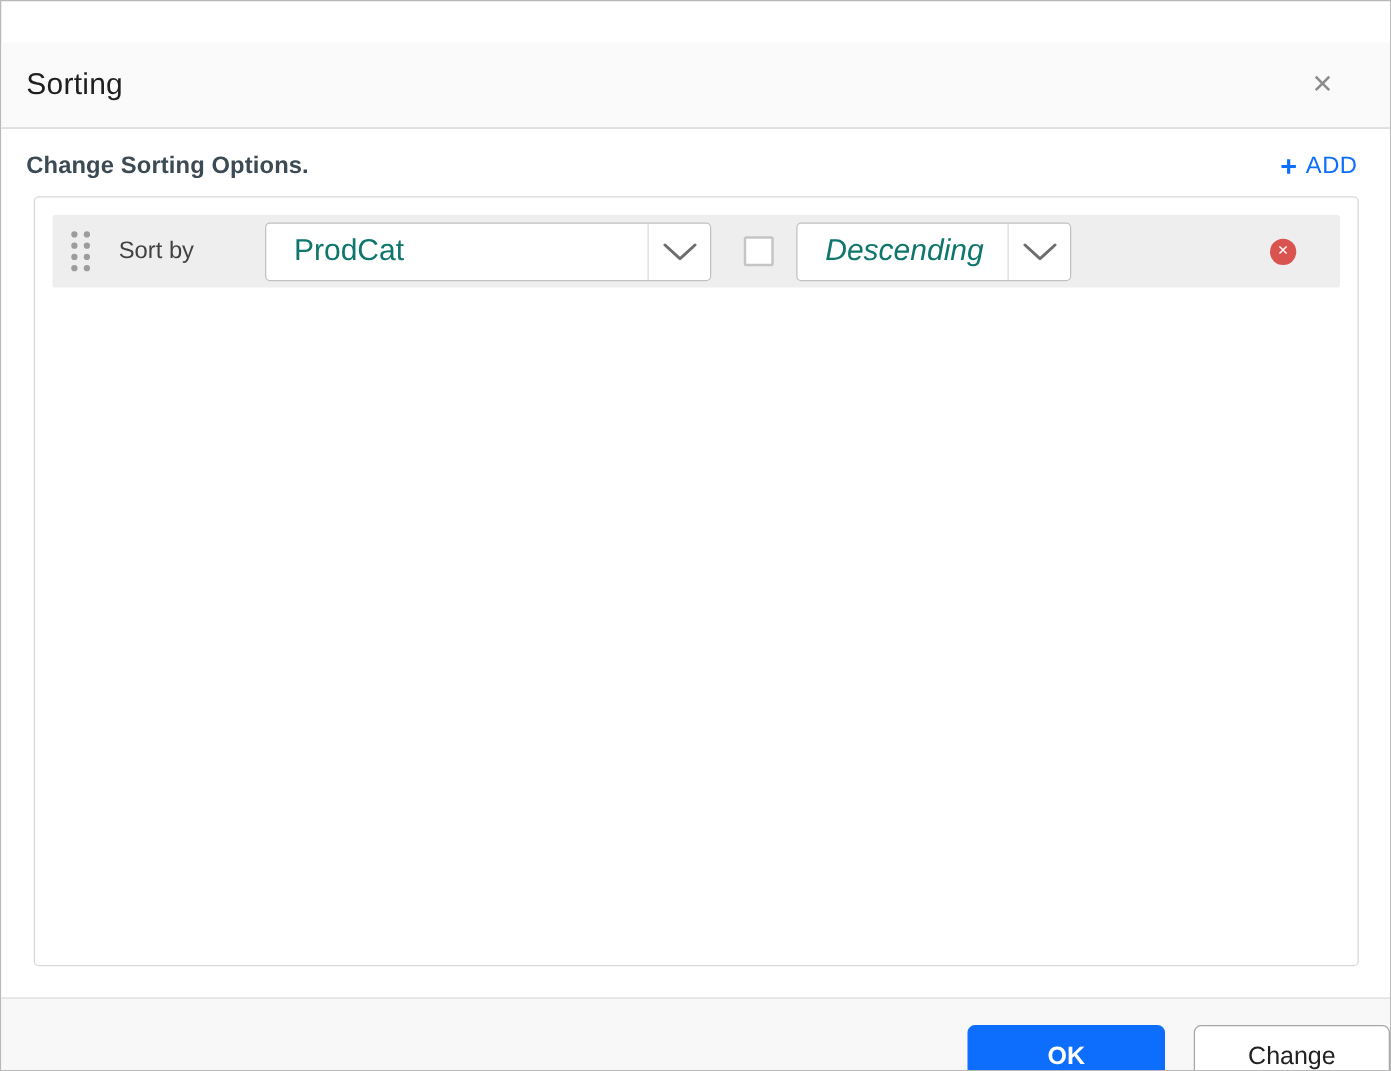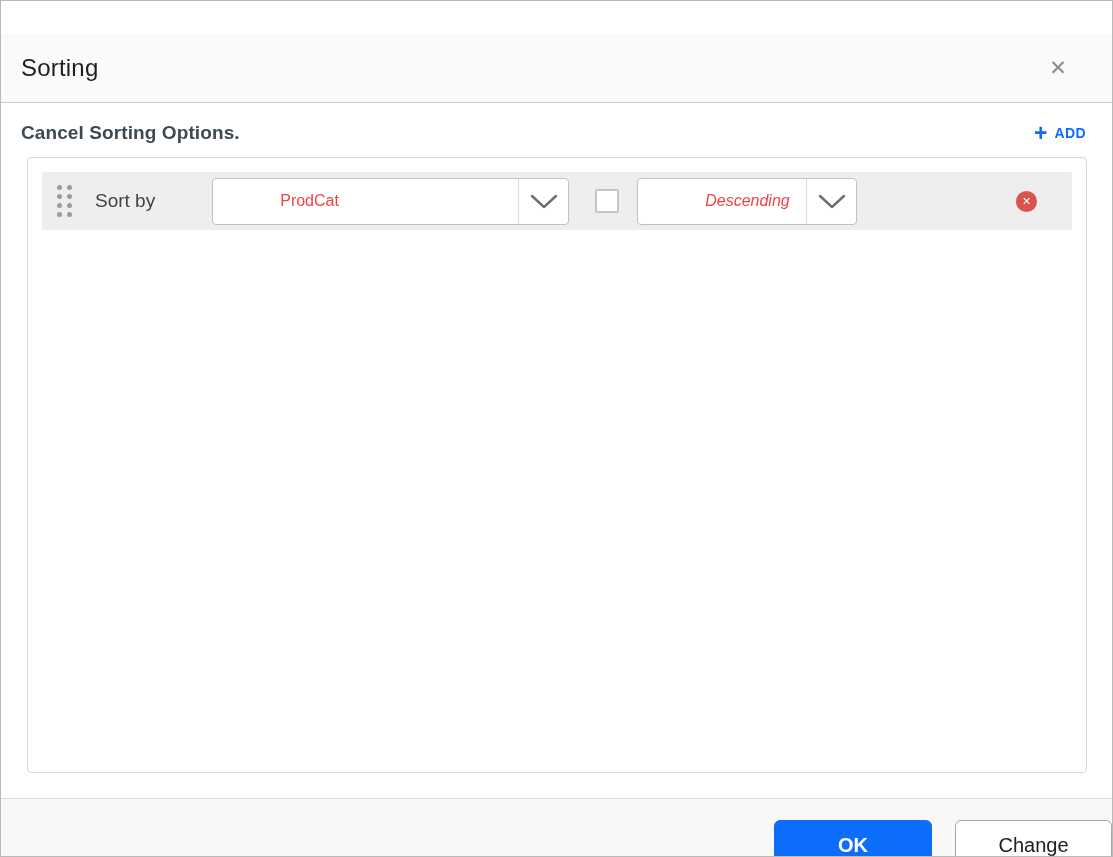--- a/index.html
+++ b/index.html
@@ -48,21 +48,21 @@
   }
   .add-btn {
     display: flex; align-items: center; gap: 7px;
     border: none; background: transparent; cursor: pointer;
     color: #0d6efd; font-family: inherit; padding: 0;
   }
   .add-btn .plus {
     font-size: 23px; font-weight: 900; line-height: 22px;
   }
   .add-btn .add-label {
-    font-size: 14px; font-weight: 700; letter-spacing: .4px;
+    font-size: 19px; font-weight: 400; letter-spacing: .4px;
   }
 
   .rules-panel {
     margin: 13px 25px 0 26px;
     height: 616px;
     border: 1px solid #d8d8d8;
     border-radius: 4px;
     background: #fff;
     overflow: hidden;
   }
@@ -95,21 +95,21 @@
     height: 47px; background: #fff;
     border: 1px solid #c1c1c1; border-radius: 4px;
     display: flex; align-items: stretch;
     cursor: pointer;
   }
   .dropdown-field { width: 357px; }
   .dropdown-direction { width: 220px; font-style: italic; }
   .dd-value {
     flex: 1; display: flex; align-items: center;
     padding-left: 22px;
-    font-size: 16px; color: #ef4444; white-space: nowrap; overflow: hidden; margin-left: 45px;
+    font-size: 24px; color: #0f766e; white-space: nowrap; overflow: hidden;
   }
   .dd-chevron {
     flex: 0 0 50px;
     border-left: 1px solid #dcdcdc;
     display: flex; align-items: center; justify-content: center;
   }
 
   .row-checkbox {
     width: 24px; height: 24px;
     border: 2px solid #c5c5c5; border-radius: 2px;
@@ -157,21 +157,21 @@
 <div class="dialog">
 
   <div class="dialog-header">
     <div class="dialog-title">Sorting</div>
     <button class="close-btn">✕</button>
   </div>
 
   <div class="dialog-body">
 
     <div class="options-bar">
-      <div class="instruction">Cancel Sorting Options.</div>
+      <div class="instruction">Change Sorting Options.</div>
       <button class="add-btn">
         <span class="plus">+</span>
         <span class="add-label">ADD</span>
       </button>
     </div>
 
     <div class="rules-panel">
 
       <div class="sort-row">
 

